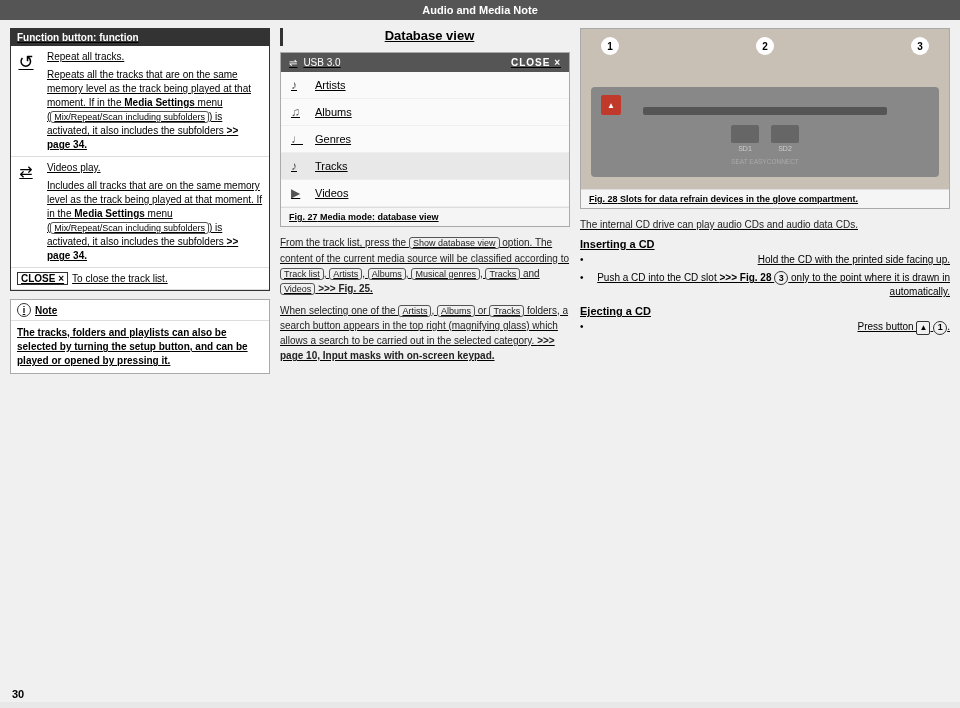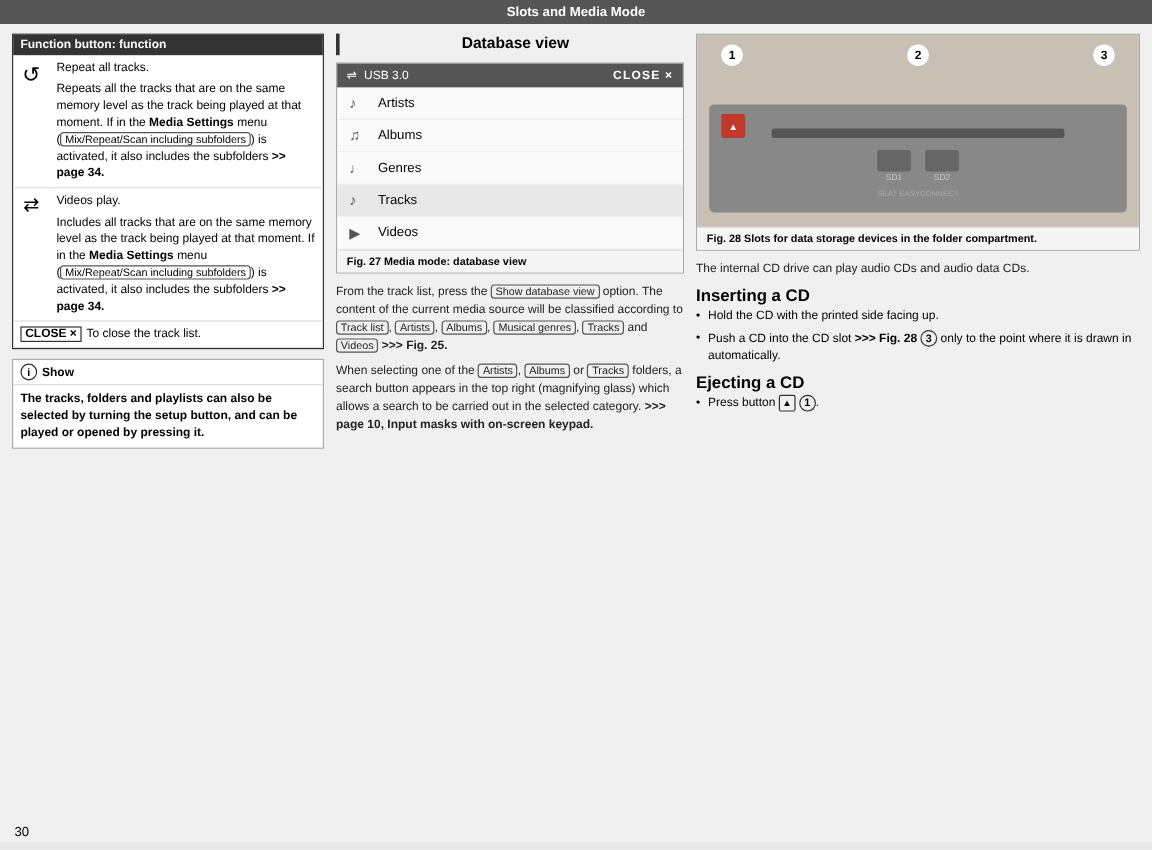--- a/index.html
+++ b/index.html
@@ -20,20 +20,21 @@
       padding: 4px 0;
       font-weight: bold;
     }
     .page-content {
       display: flex;
       flex-direction: row;
       padding: 8px 10px;
       gap: 10px;
       background: #f0f0f0;
       min-height: calc(708px - 26px);
+      text-decoration: underline;
     }
     
     .left-col {
       width: 260px;
       flex-shrink: 0;
     }
     .function-box {
       border: 1.5px solid #333;
       background: #fff;
     }
@@ -188,21 +189,21 @@
       font-size: 9px;
       display: inline;
       white-space: nowrap;
       text-align: right;
     }
     .page-number {
       position: absolute;
       bottom: 8px;
       left: 12px;
       font-size: 11px;
-      font-weight: normal;
+      font-weight: bold;
     }
     
     .right-col {
       flex: 1;
     }
     .cd-diagram-box {
       border: 1px solid #aaa;
       background: #fff;
       margin-bottom: 8px;
     }
@@ -227,30 +228,31 @@
     .num-1 { top: 8px; left: 12px; }
     .num-2 { top: 8px; left: 120px; }
     .num-3 { top: 8px; right: 12px; }
     .right-body-text {
       font-size: 10px;
       line-height: 1.5;
       color: #222;
       margin-bottom: 5px;
     }
     .right-section-title {
-      font-size: 14px;
+      font-size: 11px;
       font-weight: bold;
       margin: 6px 0 3px;
     }
     .bullet-point {
       font-size: 10px;
       line-height: 1.4;
       margin-bottom: 4px;
       padding-left: 10px;
       position: relative;
+      text-align: right;
     }
     .bullet-point::before {
       content: "•";
       position: absolute;
       left: 0;
     }
     .arrow-up-icon {
       display: inline-flex;
       align-items: center;
       justify-content: center;
@@ -269,21 +271,21 @@
       border: 1px solid #333;
       border-radius: 50%;
       font-size: 9px;
       font-weight: bold;
     }
   </style>
 </head>
 <body>
 
 <div class="page-header">
-  <span>Slots and Media Mode</span>
+  <span>Audio and Media Note</span>
 </div>
 
 <div class="page-content">
 
   <div class="left-col">
     <div class="function-box">
       <div class="function-box-title">Function button: function</div>
       <table class="function-table">
         <tbody>
           <tr>
@@ -304,21 +306,21 @@
       </table>
       <div class="close-row">
         <span class="close-label">CLOSE ×</span>
         <span>To close the track list.</span>
       </div>
     </div>
 
     <div class="note-box">
       <div class="note-header">
         <span class="note-icon">i</span>
-        <span>Show</span>
+        <span>Note</span>
       </div>
       <div class="note-text">The tracks, folders and playlists can also be selected by turning the setup button, and can be played or opened by pressing it.</div>
     </div>
   </div>
 
   <div class="mid-col">
     <div class="section-title">Database view</div>
 
     <div class="db-view-box">
       <div class="db-view-header">
@@ -389,21 +391,21 @@
             <div style="display:flex; flex-direction:column; align-items:center;">
               <div style="background:#666; width:28px; height:18px; border-radius:2px;"></div>
               <span style="color:#ccc; font-size:7px; margin-top:2px;">SD2</span>
             </div>
           </div>
           <div style="color:#aaa; font-size:6.5px; margin-top:2px;">SEAT EASYCONNECT</div>
         </div>
       </div>
       <div class="fig-caption">
         <span><strong>Fig. 28</strong></span>
-        <span>Slots for data storage devices in the folder compartment.</span>
+        <span>Slots for data refrain devices in the glove compartment.</span>
       </div>
     </div>
 
     <div class="right-body-text">The internal CD drive can play audio CDs and audio data CDs.</div>
 
     <div class="right-section-title">Inserting a CD</div>
     <div class="bullet-point">Hold the CD with the printed side facing up.</div>
     <div class="bullet-point">
       Push a CD into the CD slot <strong>&gt;&gt;&gt; Fig. 28 <span class="circle-num">3</span></strong> only to the point where it is drawn in automatically.
     </div>

